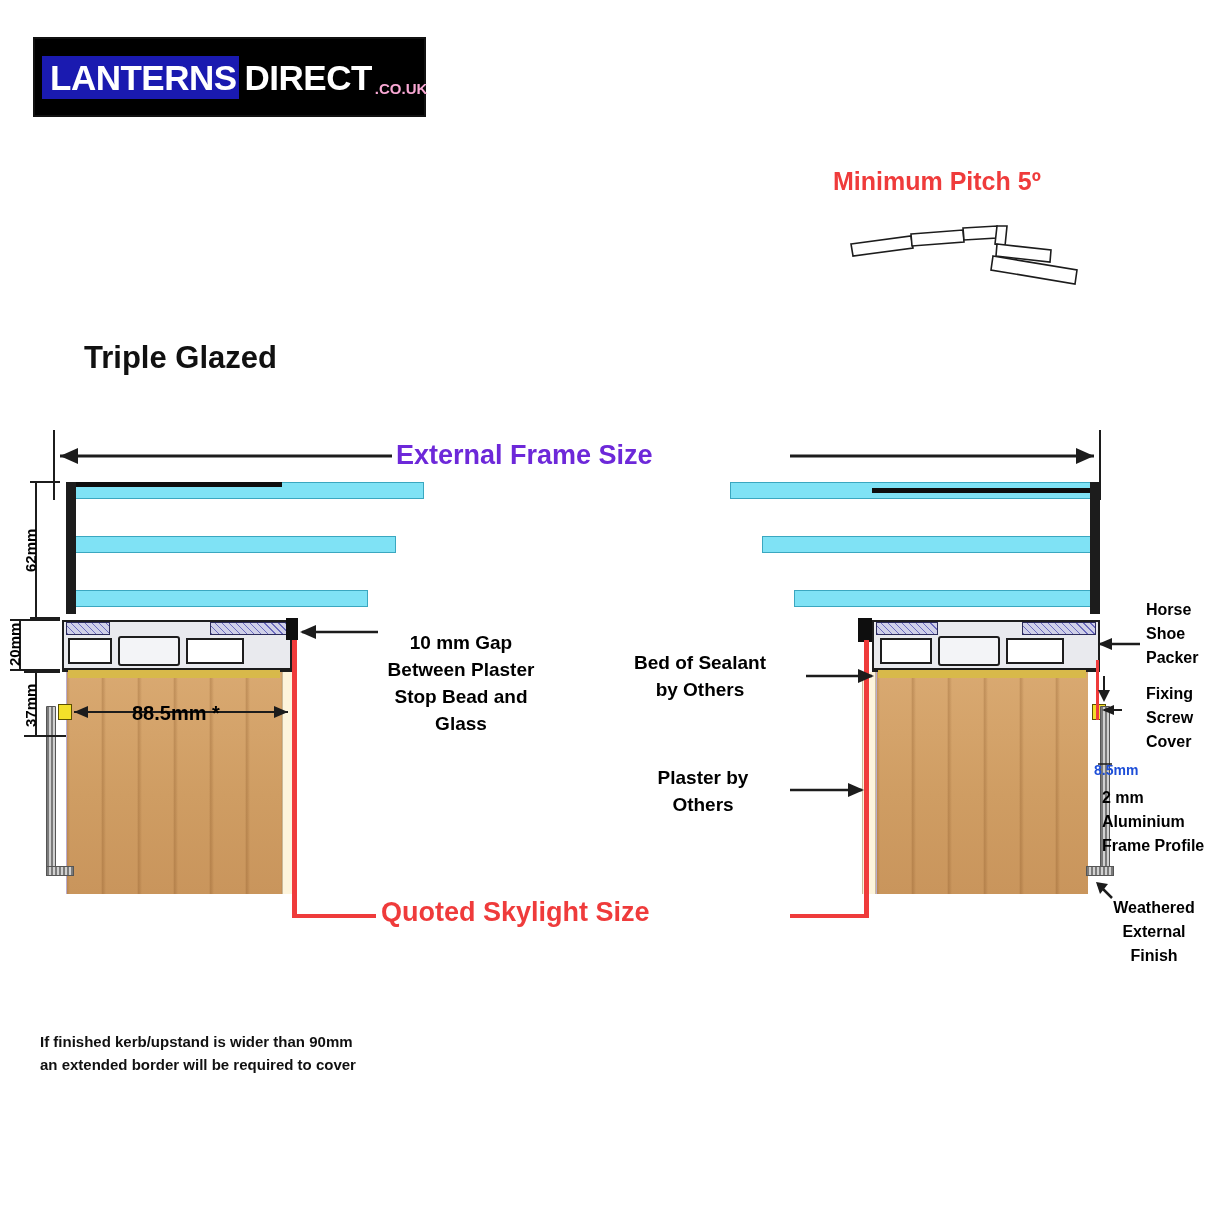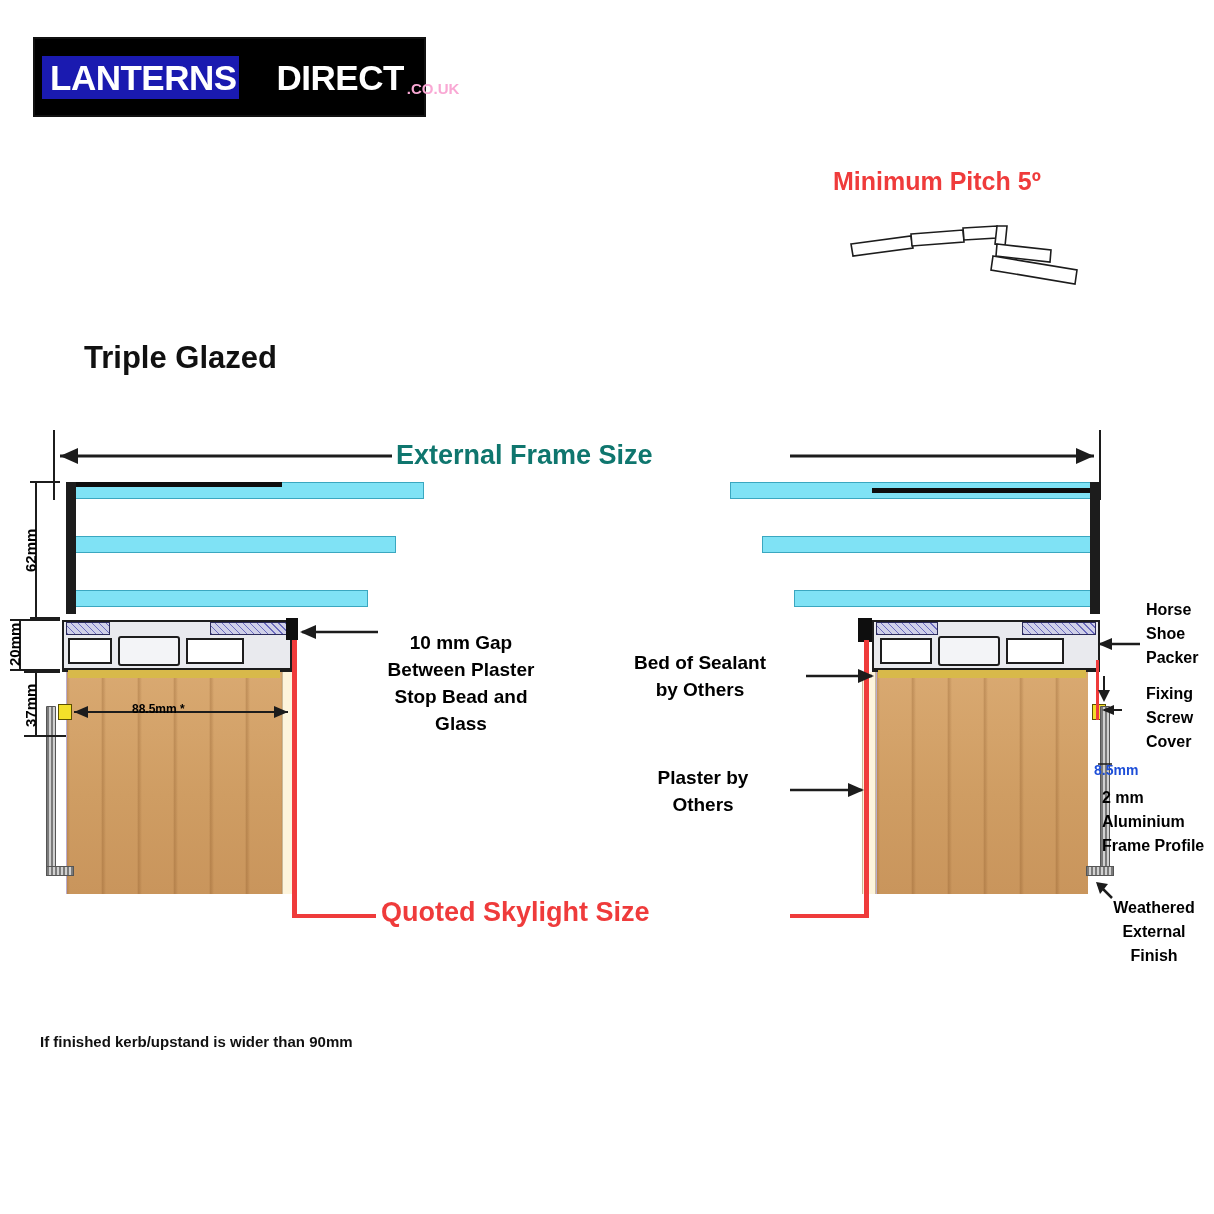--- a/index.html
+++ b/index.html
@@ -39,23 +39,22 @@
     letter-spacing: -0.5px;
     background: #1a1ab0;
     padding: 4px 2px 4px 8px;
     line-height: 1;
   }
   .logo-word2 {
     color: #ffffff;
     font-size: 35px;
     font-weight: bold;
     letter-spacing: -0.5px;
-    padding: 4px 0 4px 22px;
+    padding: 4px 0 4px 6px;
     line-height: 1;
-    margin-left: 16px;
   }
   .logo-tld {
     color: #f9a8d4;
     font-size: 15px;
     font-weight: bold;
     align-self: flex-end;
     padding-bottom: 11px;
     padding-left: 3px;
   }
 
@@ -78,21 +77,21 @@
     left: 84px; top: 340px;
     font-size: 31px;
     font-weight: bold;
     color: #111;
   }
   .ext-frame-size {
     position: absolute;
     left: 396px; top: 440px;
     font-size: 27px;
     font-weight: bold;
-    color: #0f766e;
+    color: #6d28d9;
     white-space: nowrap;
   }
   .quoted-size {
     position: absolute;
     left: 381px; top: 897px;
     font-size: 27px;
     font-weight: bold;
     color: #ef3b3b;
     white-space: nowrap;
   }
@@ -111,21 +110,21 @@
     position: absolute;
     font-size: 15px;
     font-weight: bold;
     writing-mode: vertical-rl;
     transform: rotate(180deg);
     color: #000;
     text-align: center;
   }
   .dim-h {
     position: absolute;
-    font-size: 12px;
+    font-size: 20px;
     font-weight: bold;
     color: #000;
   }
   .small-note {
     position: absolute;
     left: 40px; top: 1030px;
     font-size: 15px;
     font-weight: bold;
     line-height: 1.55;
     color: #111;
@@ -376,13 +375,14 @@
 </div>
 
 <div class="callout center" style="left:1094px; top:896px; width:120px; font-size:16px; line-height:1.5;">
   <div>Weathered</div>
   <div>External</div>
   <div>Finish</div>
 </div>
 
 <div class="small-note">
   <div>If finished kerb/upstand is wider than 90mm</div>
+  <div>an extended border will be required to cover</div>
 </div>
 
 </body></html>

